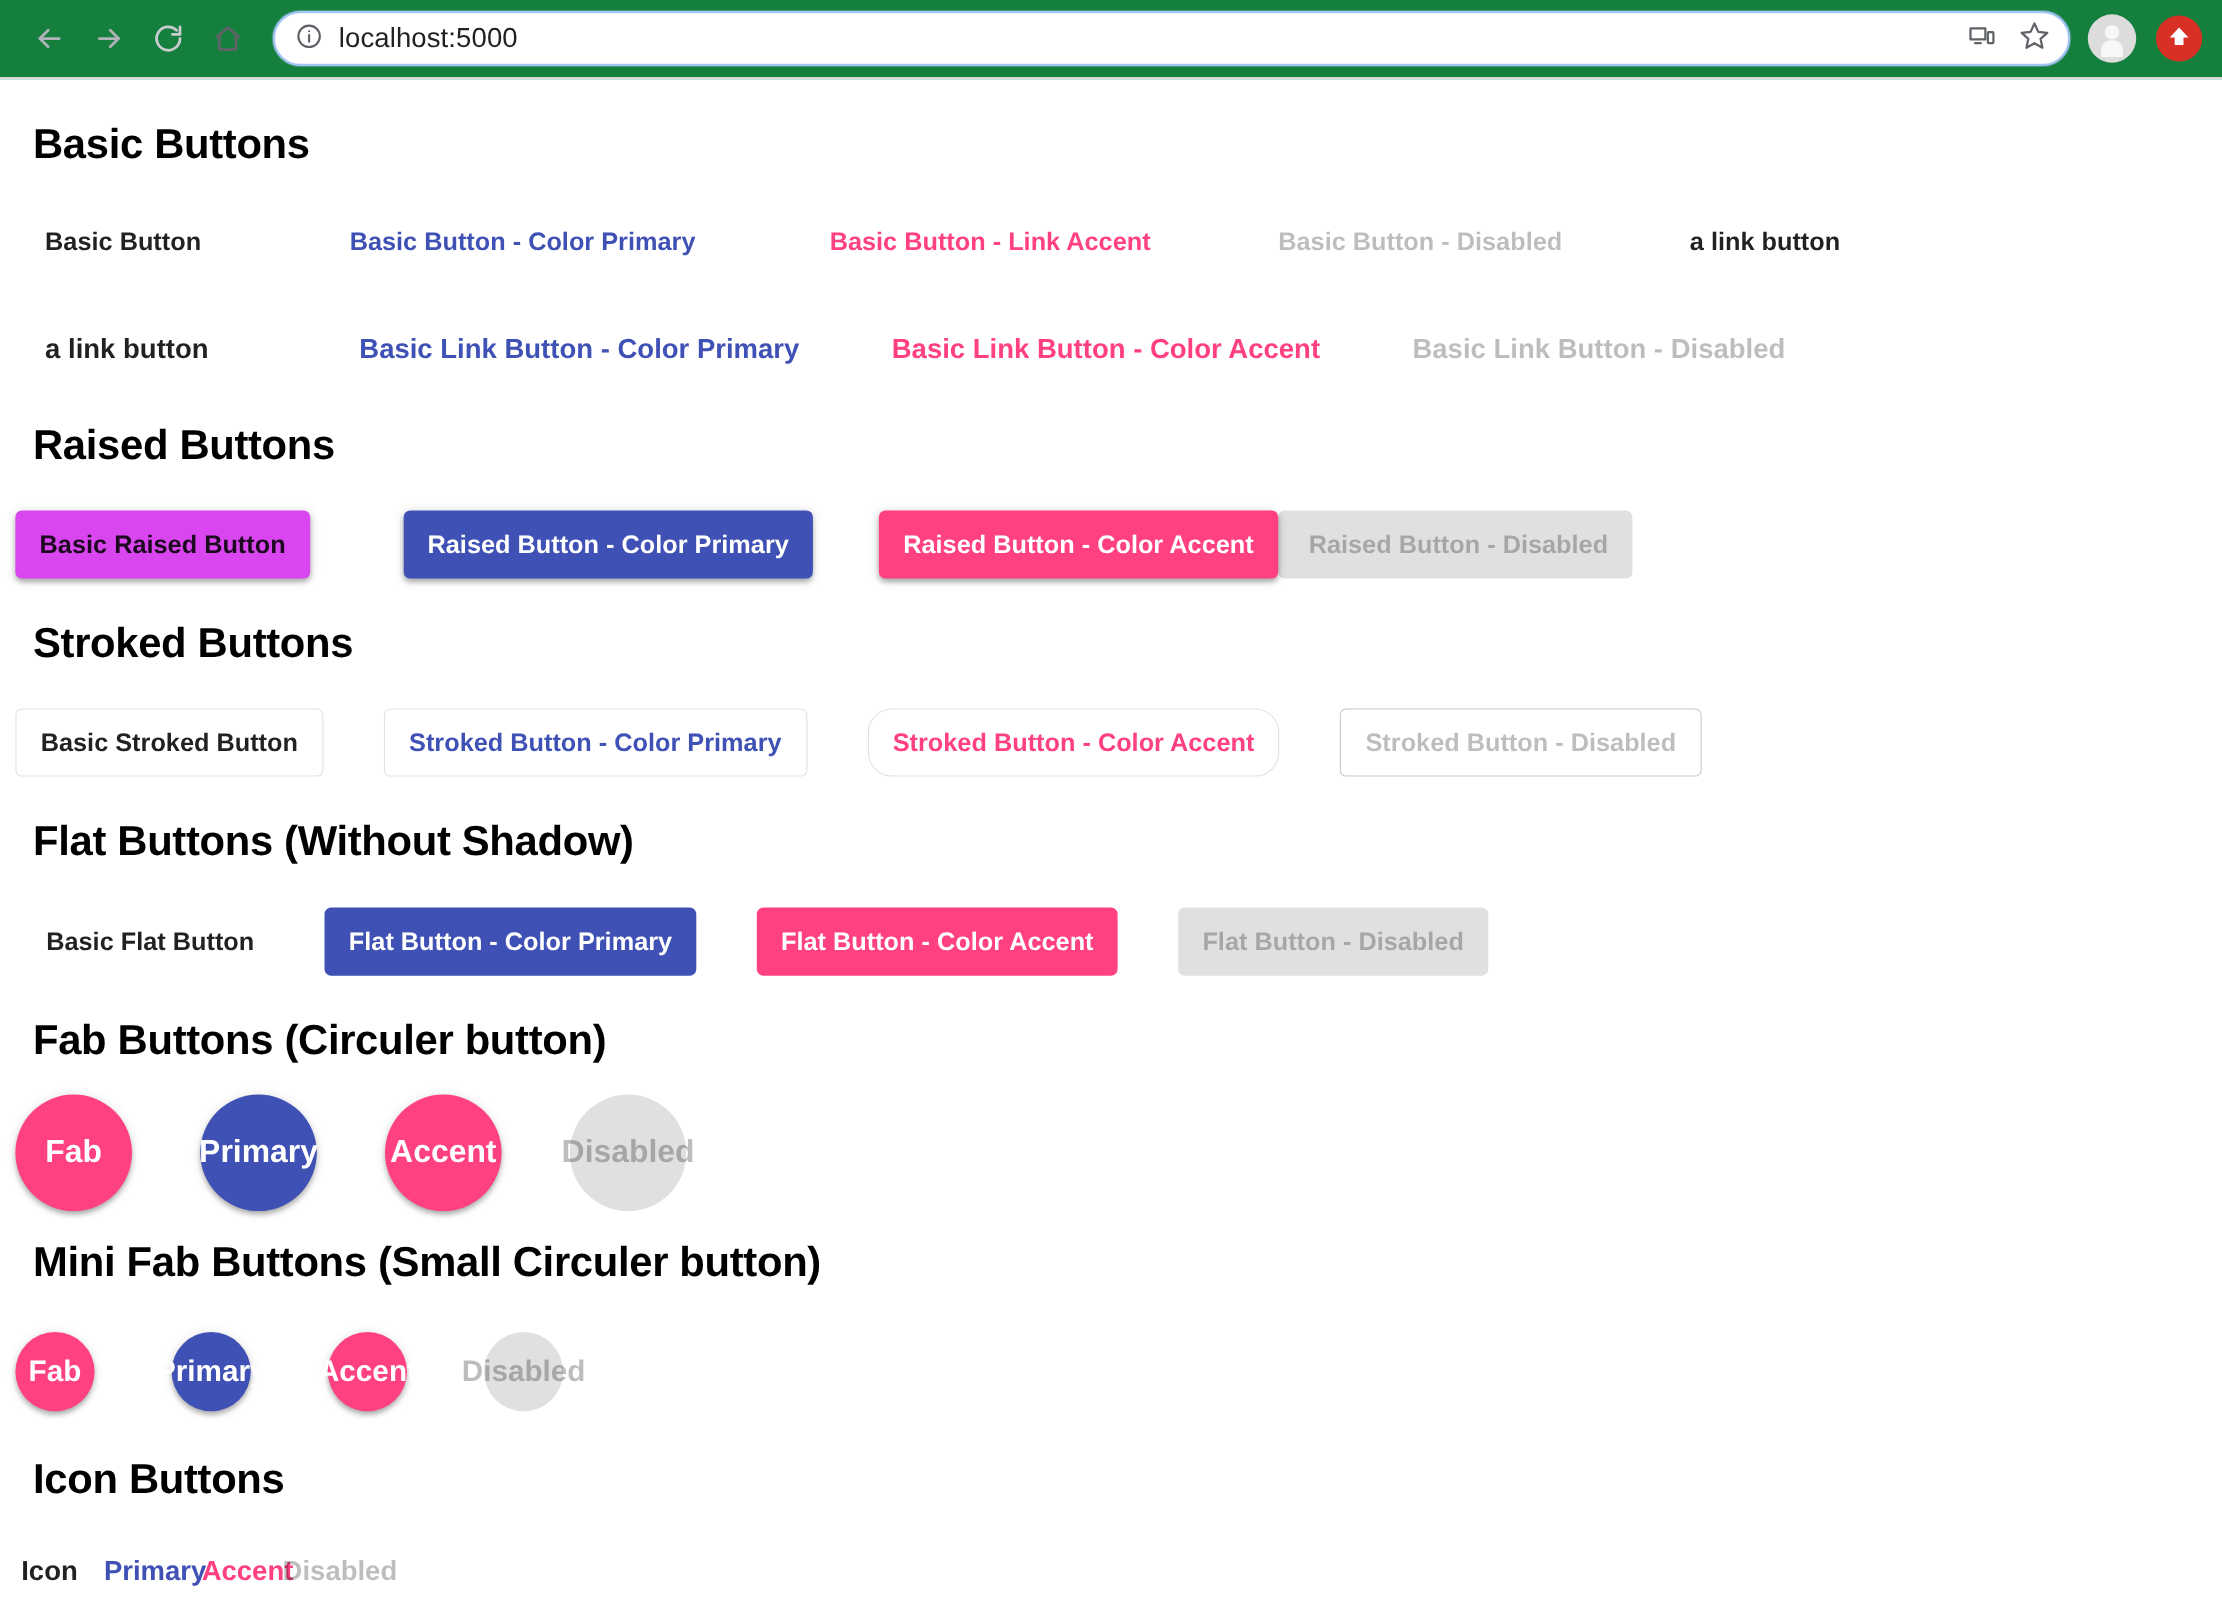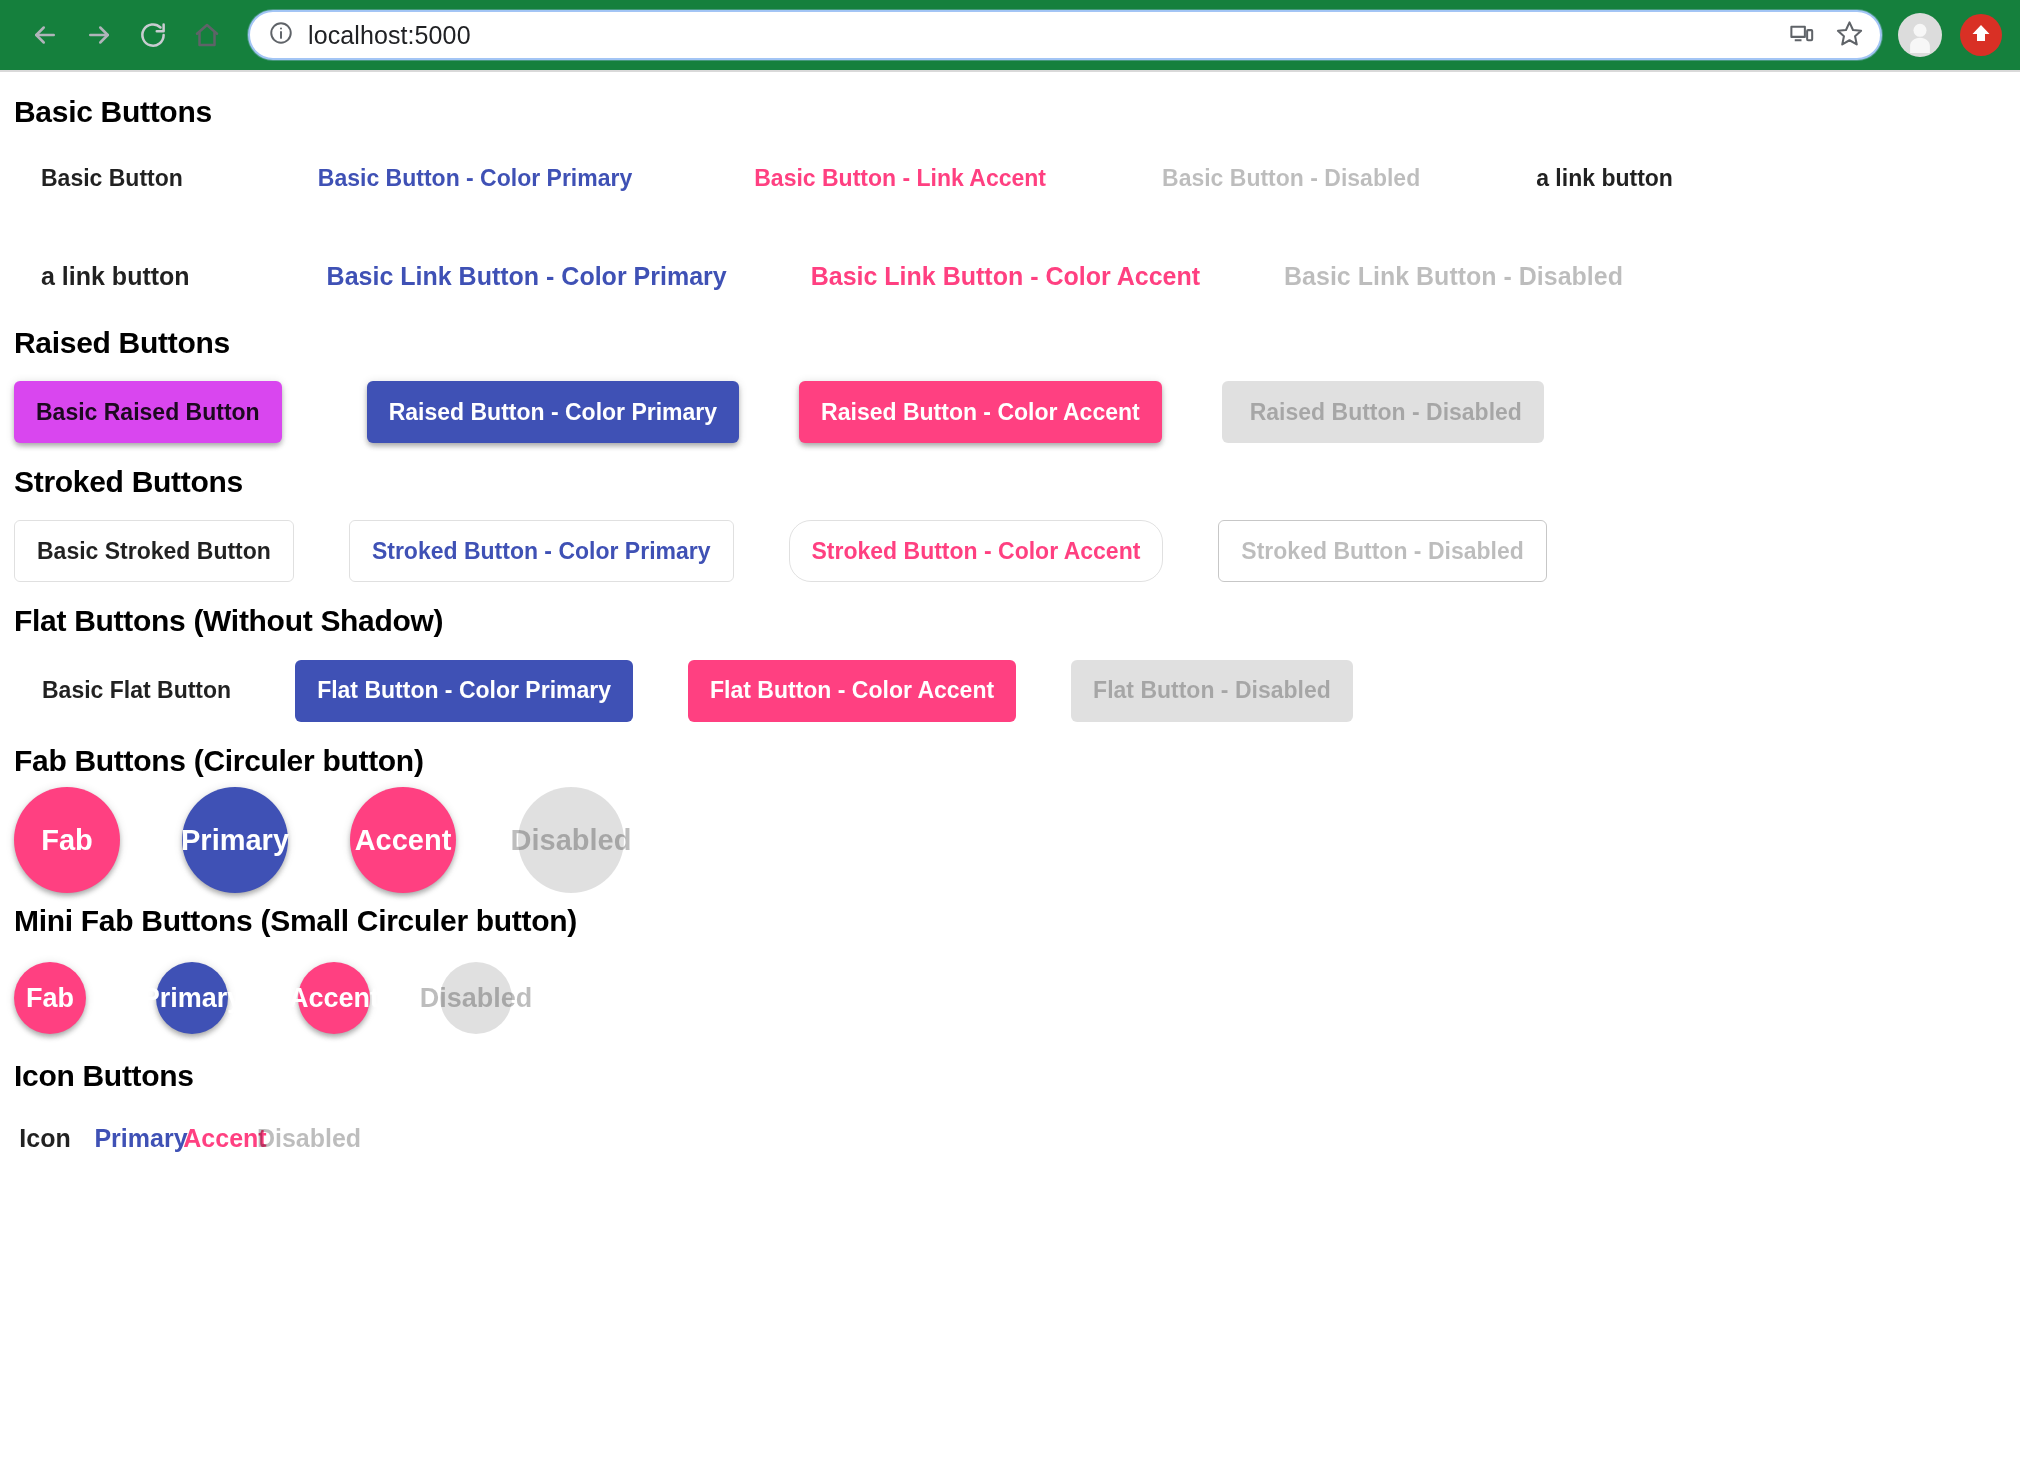--- a/index.html
+++ b/index.html
@@ -66,24 +66,24 @@
     background: #d93025;
     display: flex; align-items: center; justify-content: center;
   }
 
   
   #page {
     position: relative;
     padding: 0;
   }
   h1.section-title {
-    font-size: 30px;
+    font-size: 38px;
     font-weight: 700;
     color: #000;
-    margin: 0;
+    margin: 16px;
     padding: 0 0 0 14px;
     line-height: 1.18;
     letter-spacing: -0.3px;
   }
   .row {
     display: flex;
     align-items: center;
     padding-left: 14px;
   }
 
@@ -351,21 +351,21 @@
     <a class="btn-link primary" style="margin-left:95px;">Basic Link Button - Color Primary</a>
     <a class="btn-link accent" style="margin-left:42px;">Basic Link Button - Color Accent</a>
     <a class="btn-link disabled" style="margin-left:42px;">Basic Link Button - Disabled</a>
   </div>
 
   <h1 class="section-title">Raised Buttons</h1>
   <div class="row" style="height:103px;">
     <button class="btn btn-raised">Basic Raised Button</button>
     <button class="btn btn-raised primary" style="margin-left:85px;">Raised Button - Color Primary</button>
     <button class="btn btn-raised accent" style="margin-left:60px;">Raised Button - Color Accent</button>
-    <button class="btn btn-raised disabled" style="margin-left:60px;padding-left:28px;" disabled="">Raised Button - Disabled</button>
+    <button class="btn btn-raised disabled" style="padding-left:28px;" disabled="">Raised Button - Disabled</button>
   </div>
 
   <h1 class="section-title">Stroked Buttons</h1>
   <div class="row" style="height:104px;">
     <button class="btn btn-stroked">Basic Stroked Button</button>
     <button class="btn btn-stroked primary" style="margin-left:55px;">Stroked Button - Color Primary</button>
     <button class="btn btn-stroked accent" style="margin-left:55px;">Stroked Button - Color Accent</button>
     <button class="btn btn-stroked disabled" style="margin-left:55px;" disabled="">Stroked Button - Disabled</button>
   </div>
 

